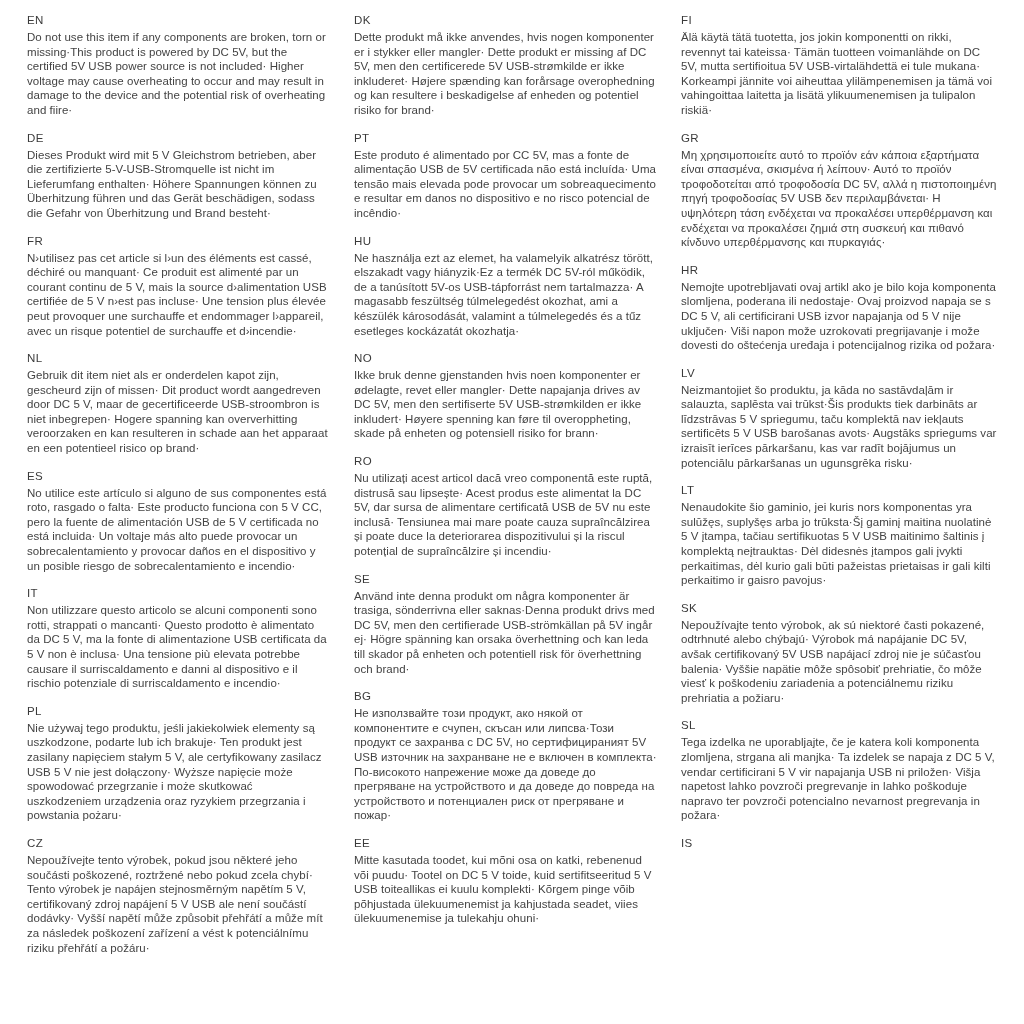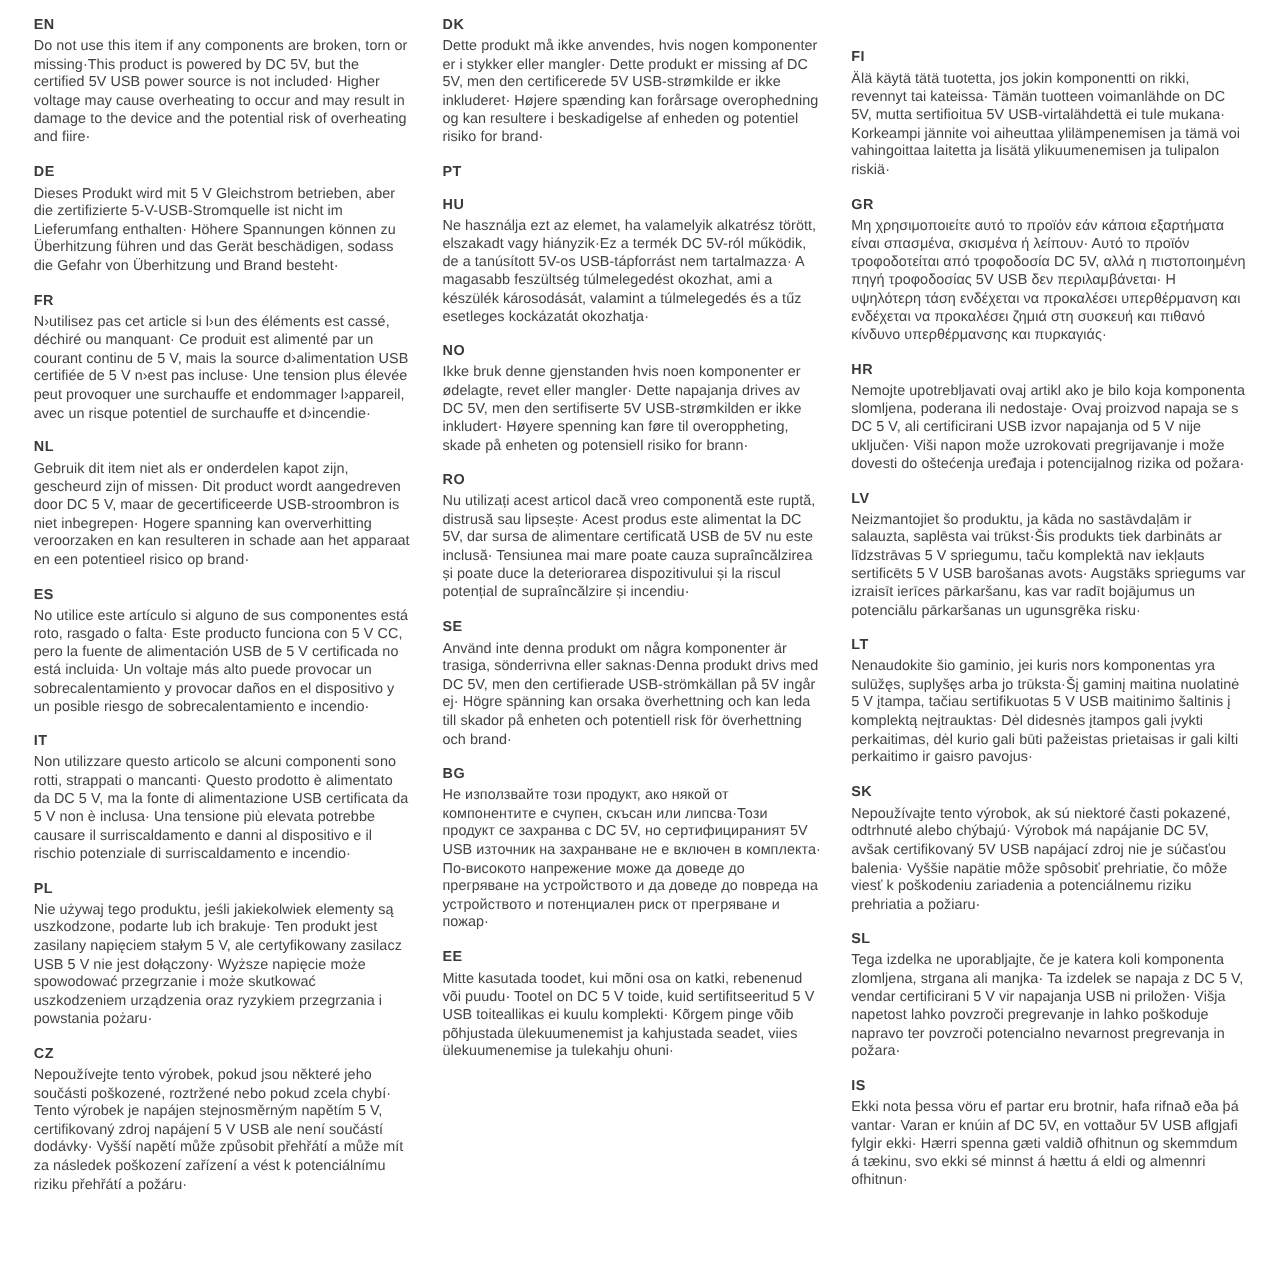--- a/index.html
+++ b/index.html
@@ -16,25 +16,25 @@
   }
   .sheet {
     display: flex;
     padding: 14px 20px 0 27px;
     gap: 24px;
   }
   .col {
     flex: 0 0 303px;
     width: 303px;
   }
-  .col.col-3 { flex-basis: 318px; width: 318px; margin-top: 26px; }
+  .col.col-3 { flex-basis: 318px; width: 318px; }
   .lang-section { margin-bottom: 14px; }
   .lang-code {
     font-size: 11.5px;
-    font-weight: bold;
+    font-weight: normal;
     letter-spacing: 0.4px;
     margin-bottom: 4px;
     color: #3a3a3a;
   }
   .lang-text {
     font-size: 11.5px;
     line-height: 14.6px;
     letter-spacing: 0.05px;
     color: #434343;
   }
@@ -79,20 +79,21 @@
     </section>
   </div>
 
   <div class="col col-2">
     <section class="lang-section">
       <h3 class="lang-code">DK</h3>
       <p class="lang-text">Dette produkt må ikke anvendes, hvis nogen komponenter er i stykker eller mangler· Dette produkt er missing af DC 5V, men den certificerede 5V USB-strømkilde er ikke inkluderet· Højere spænding kan forårsage overophedning og kan resultere i beskadigelse af enheden og potentiel risiko for brand·</p>
     </section>
     <section class="lang-section">
       <h3 class="lang-code">PT</h3>
+      <p class="lang-text">Este produto é alimentado por CC 5V, mas a fonte de alimentação USB de 5V certificada não está incluída· Uma tensão mais elevada pode provocar um sobreaquecimento e resultar em danos no dispositivo e no risco potencial de incêndio·</p>
     </section>
     <section class="lang-section">
       <h3 class="lang-code">HU</h3>
       <p class="lang-text">Ne használja ezt az elemet, ha valamelyik alkatrész törött, elszakadt vagy hiányzik·Ez a termék DC 5V-ról működik, de a tanúsított 5V-os USB-tápforrást nem tartalmazza· A magasabb feszültség túlmelegedést okozhat, ami a készülék károsodását, valamint a túlmelegedés és a tűz esetleges kockázatát okozhatja·</p>
     </section>
     <section class="lang-section">
       <h3 class="lang-code">NO</h3>
       <p class="lang-text">Ikke bruk denne gjenstanden hvis noen komponenter er ødelagte, revet eller mangler· Dette napajanja drives av DC 5V, men den sertifiserte 5V USB-strømkilden er ikke inkludert· Høyere spenning kan føre til overoppheting, skade på enheten og potensiell risiko for brann·</p>
     </section>
     <section class="lang-section">
@@ -137,17 +138,16 @@
     <section class="lang-section">
       <h3 class="lang-code">SK</h3>
       <p class="lang-text">Nepoužívajte tento výrobok, ak sú niektoré časti pokazené, odtrhnuté alebo chýbajú· Výrobok má napájanie DC 5V, avšak certifikovaný 5V USB napájací zdroj nie je súčasťou balenia· Vyššie napätie môže spôsobiť prehriatie, čo môže viesť k poškodeniu zariadenia a potenciálnemu riziku prehriatia a požiaru·</p>
     </section>
     <section class="lang-section">
       <h3 class="lang-code">SL</h3>
       <p class="lang-text">Tega izdelka ne uporabljajte, če je katera koli komponenta zlomljena, strgana ali manjka· Ta izdelek se napaja z DC 5 V, vendar certificirani 5 V vir napajanja USB ni priložen· Višja napetost lahko povzroči pregrevanje in lahko poškoduje napravo ter povzroči potencialno nevarnost pregrevanja in požara·</p>
     </section>
     <section class="lang-section">
       <h3 class="lang-code">IS</h3>
-      <p class="lang-text">Ekki nota þessa vöru ef partar eru brotnir, hafa rifnað eða þá vantar· Varan er knúin af DC 5V, en vottaður 5V USB aflgjafi fylgir ekki· Hærri spenna gæti valdið ofhitnun og skemmdum á tækinu, svo ekki sé minnst á hættu á eldi og almennri ofhitnun·</p>
     </section>
   </div>
 
 </div>
 
 </body></html>

